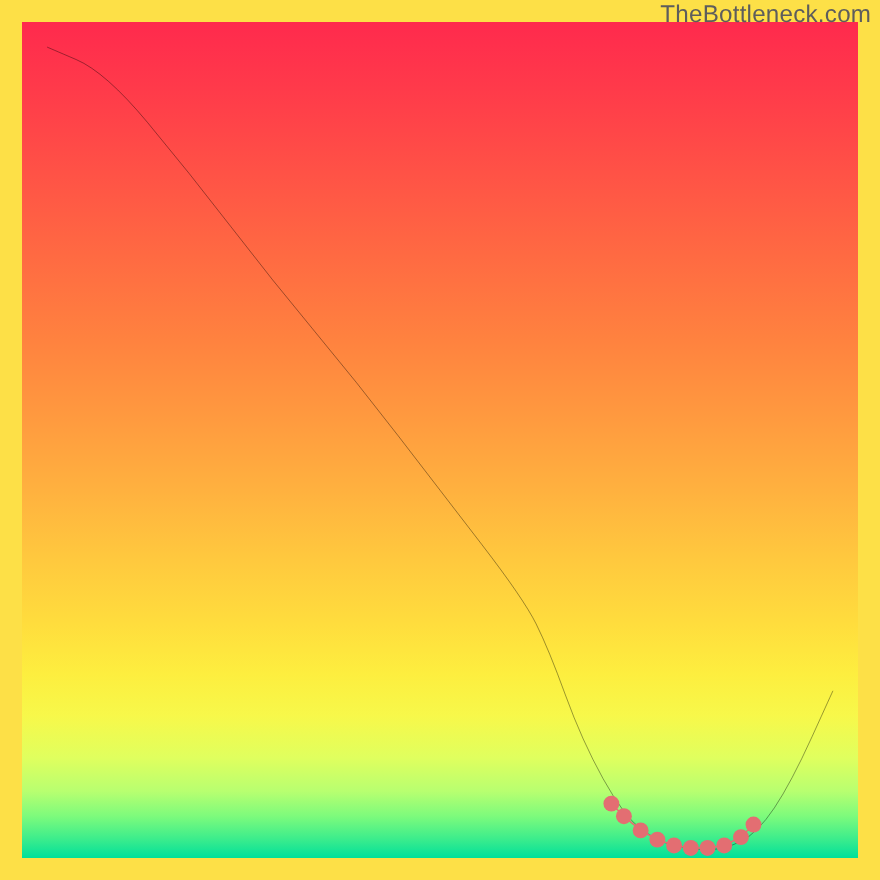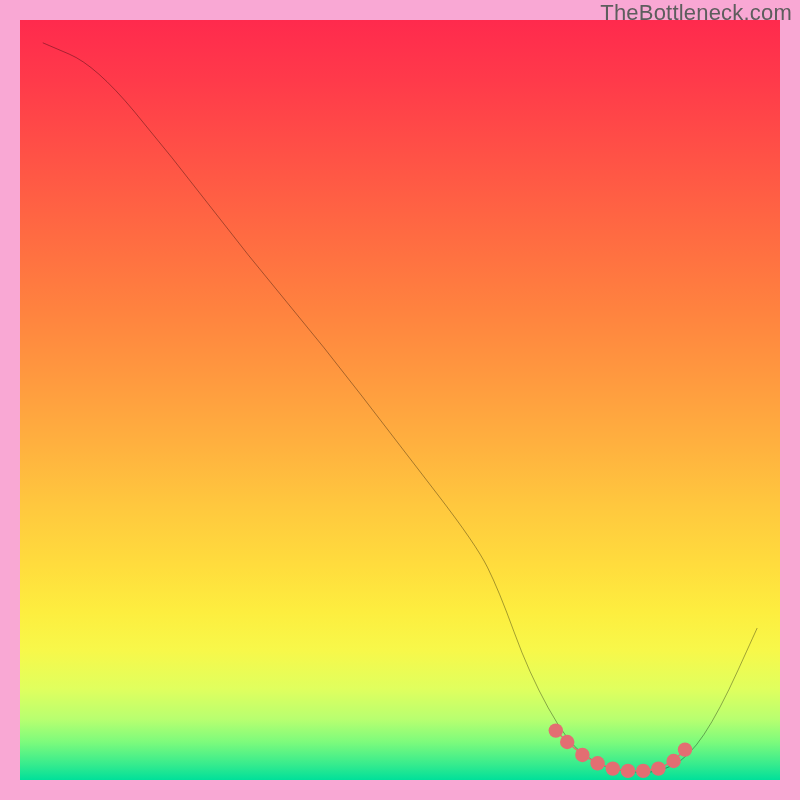--- a/index.html
+++ b/index.html
@@ -7,21 +7,21 @@
     padding: 0;
     width: 800px;
     height: 800px;
     background: #000;
     overflow: hidden;
   }
   .stage {
     position: relative;
     width: 800px;
     height: 800px;
-    background: #f9a8d4;
+    background: #fde047;
   }
   .plot-area {
     position: absolute;
     left: 20px;
     top: 20px;
     width: 760px;
     height: 760px;
     overflow: hidden;
   }
   .gradient {

